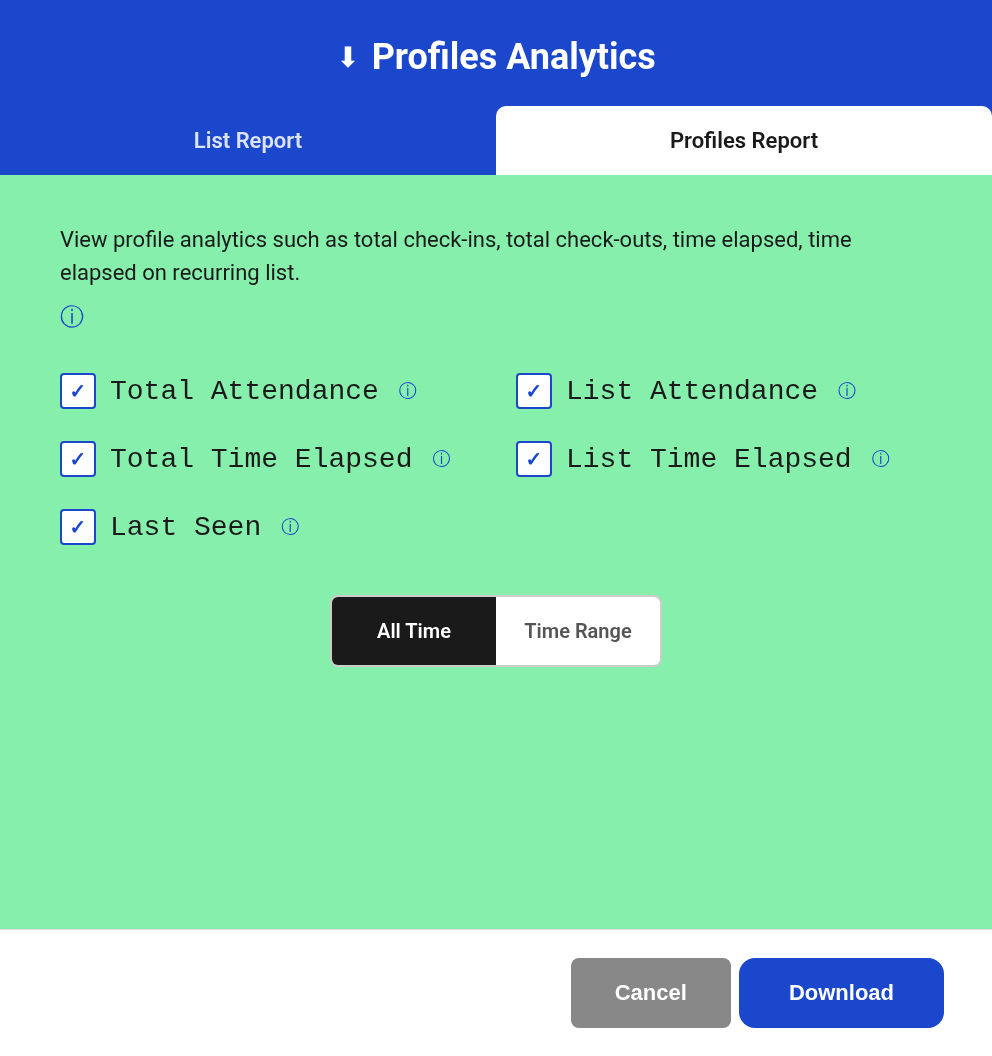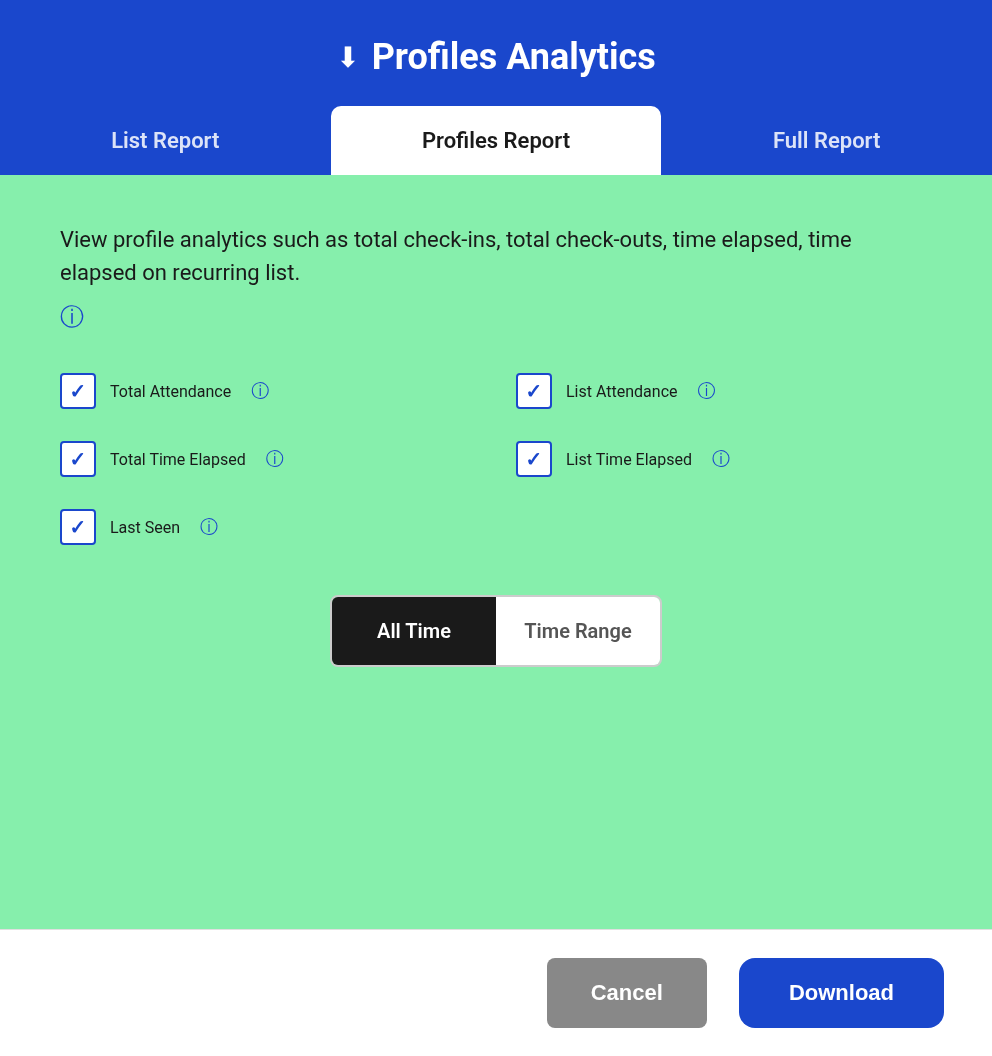--- a/index.html
+++ b/index.html
@@ -119,23 +119,24 @@
       background: white;
     }
 
     .checkbox-box .checkmark {
       color: #1a47cc;
       font-size: 20px;
       font-weight: 700;
     }
 
     .checkbox-label {
-      font-size: 16px;
+      font-size: 28px;
       color: #1a1a1a;
       font-weight: 400;
+      font-family: Liberation Mono, monospace;
     }
 
     .help-icon {
       color: #1a47cc;
       font-size: 18px;
       margin-left: 6px;
       cursor: pointer;
     }
 
     .checkbox-last-seen {
@@ -174,21 +175,21 @@
     .time-option:not(.active) {
       background: white;
       color: #555;
     }
 
     .modal-footer {
       border-top: 1px solid #e0e0e0;
       padding: 28px 48px;
       display: flex;
       justify-content: flex-end;
-      gap: 32px;
+      gap: 8px;
       background: white;
       flex-shrink: 0;
     }
 
     .btn-cancel {
       padding: 22px 44px;
       background: #888888;
       color: white;
       border: none;
       border-radius: 8px;
@@ -218,23 +219,20 @@
     <h1 class="modal-title">Profiles Analytics</h1>
   </div>
 
   <div class="tabs-container">
     <div class="tab">
       <span>List Report</span>
     </div>
     <div class="tab active">
       <span>Profiles Report</span>
     </div>
-    <div class="tab">
-      <span>Full Report</span>
-    </div>
   </div>
 
   <div class="modal-body">
 
     <p class="description">View profile analytics such as total check-ins, total check-outs, time elapsed, time elapsed on recurring list.</p>
     <div class="help-icon-standalone">ⓘ</div>
 
     <div class="checkboxes-grid">
 
       <div class="checkbox-item">

